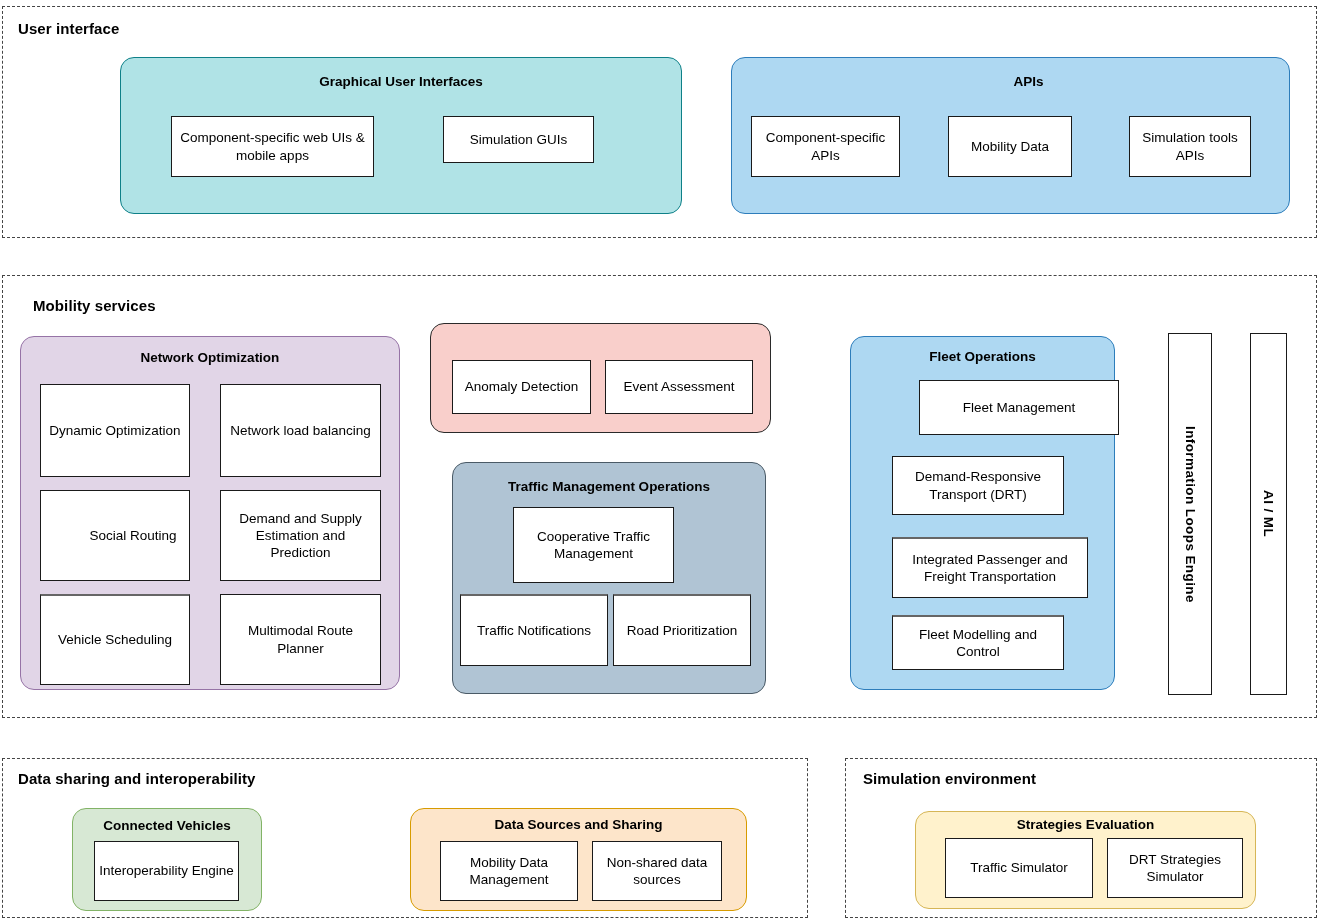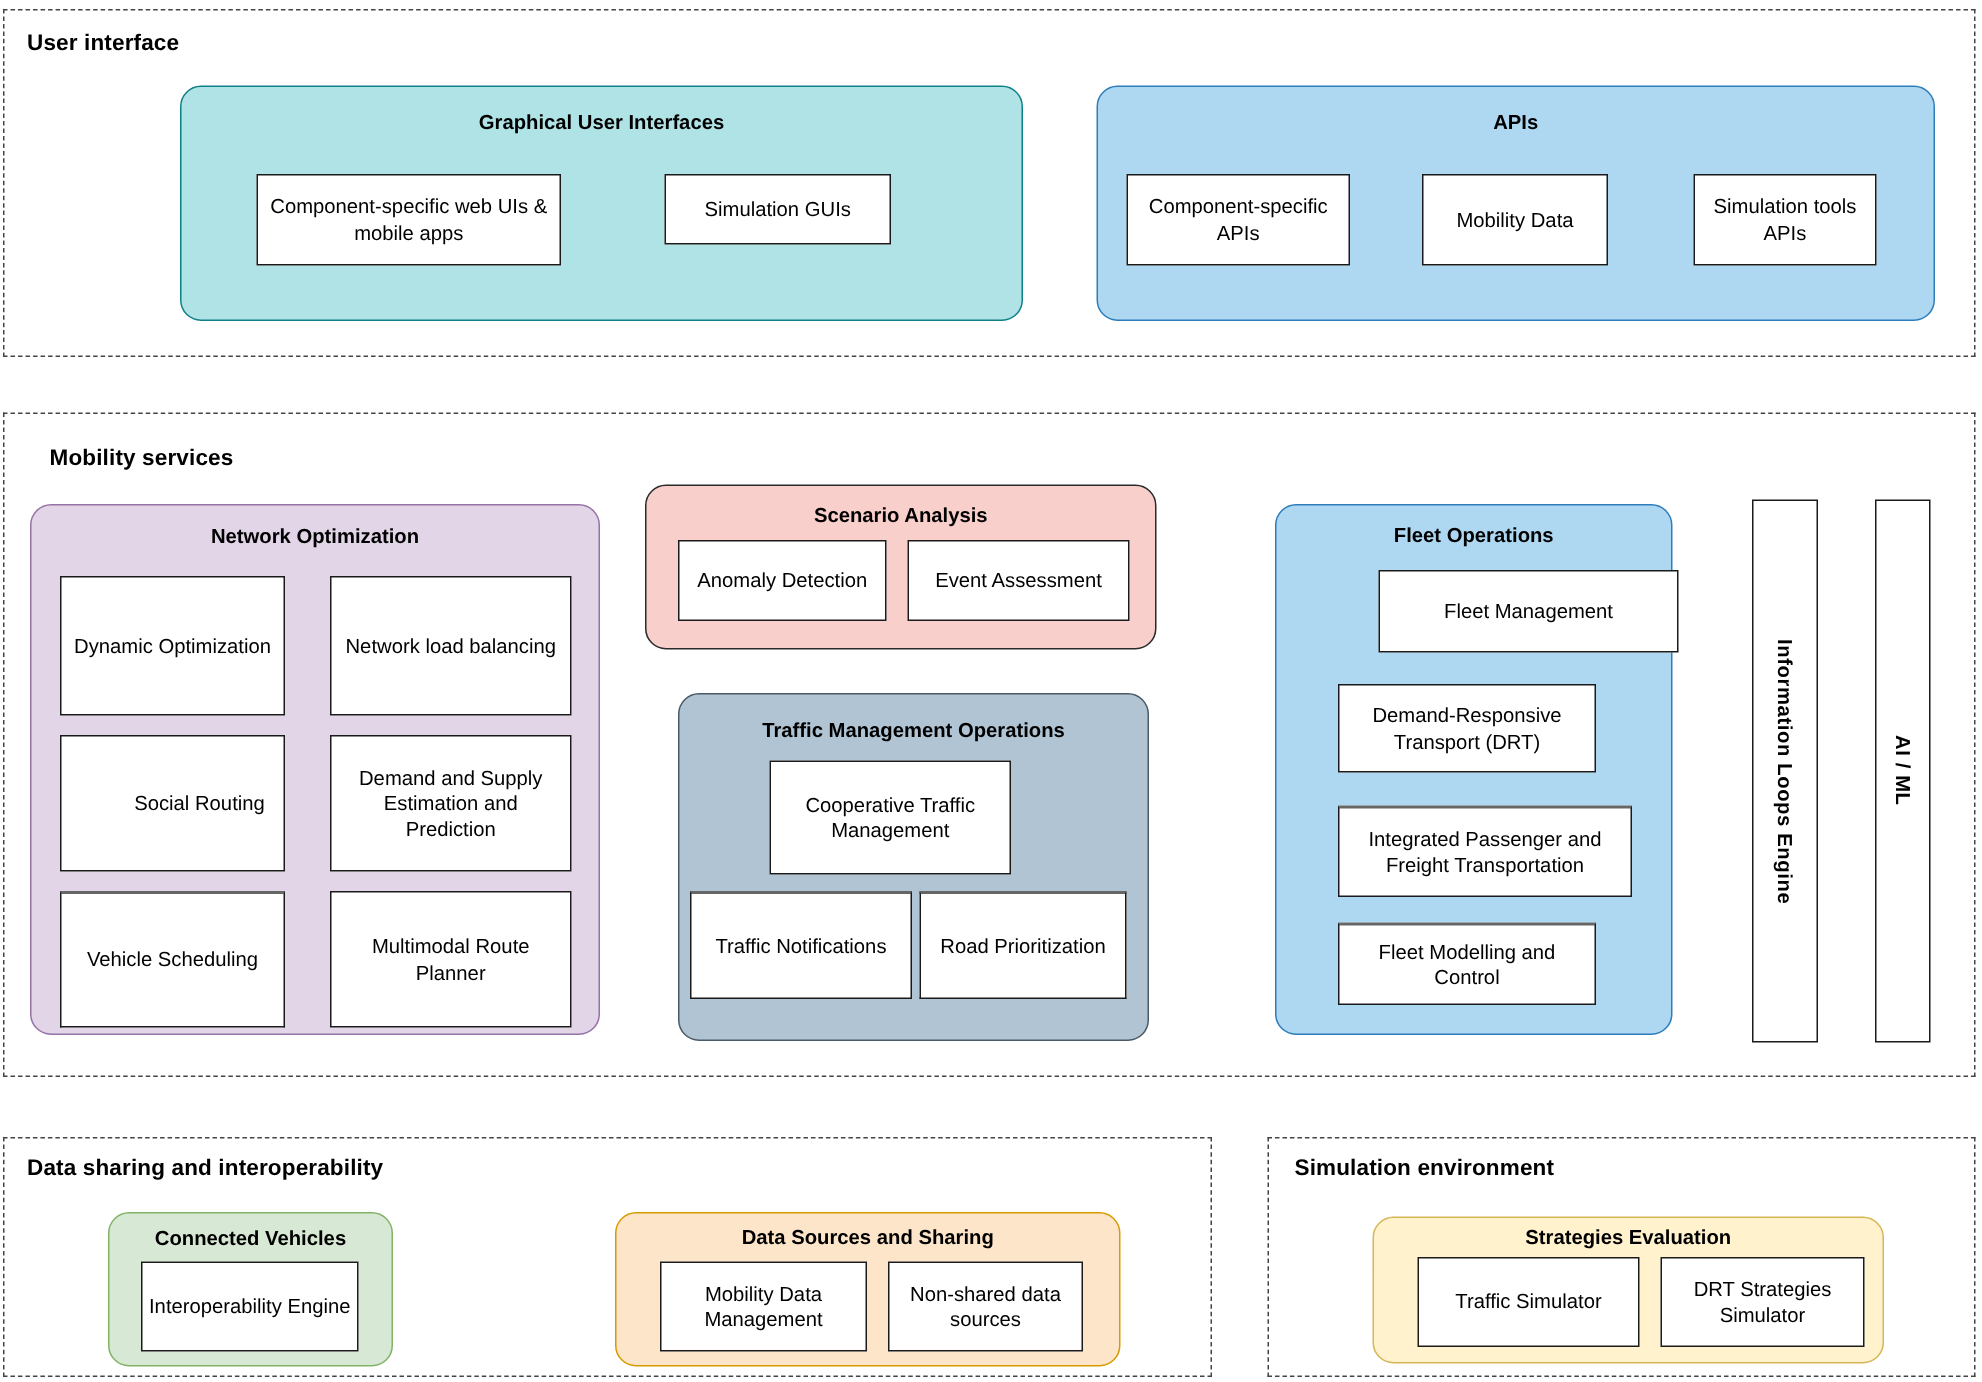--- a/index.html
+++ b/index.html
@@ -107,39 +107,38 @@
 
   <div class="section" style="left:2px; top:6px; width:1315px; height:232px;"></div>
   <div class="section-title" style="left:18px; top:20px;">User interface</div>
 
   <div class="group c-teal" style="left:120px; top:57px; width:562px; height:157px;"></div>
   <div class="group-title" style="left:120px; top:74px; width:562px;">Graphical User Interfaces</div>
   <div class="leaf" style="left:171px; top:116px; width:203px; height:61px;">Component-specific web UIs &amp; mobile apps</div>
   <div class="leaf" style="left:443px; top:116px; width:151px; height:47px;">Simulation GUIs</div>
 
   <div class="group c-blue" style="left:731px; top:57px; width:559px; height:157px;"></div>
-  <div class="group-title" style="left:731px; top:74px; width:559px;">APIs</div>
+  <div class="group-title" style="left:731px; top:74px; width:559px;padding-left:18px;">APIs</div>
   <div class="leaf" style="left:751px; top:116px; width:149px; height:61px;">Component-specific APIs</div>
   <div class="leaf" style="left:948px; top:116px; width:124px; height:61px;">Mobility Data</div>
   <div class="leaf" style="left:1129px; top:116px; width:122px; height:61px;">Simulation tools APIs</div>
 
   <div class="section" style="left:2px; top:275px; width:1315px; height:443px;"></div>
   <div class="section-title" style="left:33px; top:297px;">Mobility services</div>
 
   <div class="group c-purple" style="left:20px; top:336px; width:380px; height:354px;"></div>
   <div class="group-title" style="left:20px; top:350px; width:380px;">Network Optimization</div>
   <div class="leaf" style="left:40px; top:384px; width:150px; height:93px;">Dynamic Optimization</div>
   <div class="leaf" style="left:220px; top:384px; width:161px; height:93px;">Network load balancing</div>
   <div class="leaf" style="left:40px; top:490px; width:150px; height:91px;padding-left:40px;">Social Routing</div>
   <div class="leaf" style="left:220px; top:490px; width:161px; height:91px;">Demand and Supply Estimation and Prediction</div>
   <div class="leaf shadowtop" style="left:40px; top:594px; width:150px; height:91px;">Vehicle Scheduling</div>
   <div class="leaf" style="left:220px; top:594px; width:161px; height:91px;">Multimodal Route Planner</div>
 
   <div class="group c-pink" style="left:430px; top:323px; width:341px; height:110px;"></div>
-  <div class="group-title" style="left:430px; top:336px; width:341px;">Scenario Analysis</div>
   <div class="leaf" style="left:452px; top:360px; width:139px; height:54px;">Anomaly Detection</div>
   <div class="leaf" style="left:605px; top:360px; width:148px; height:54px;">Event Assessment</div>
 
   <div class="group c-gray" style="left:452px; top:462px; width:314px; height:232px;"></div>
   <div class="group-title" style="left:452px; top:479px; width:314px;">Traffic Management Operations</div>
   <div class="leaf" style="left:513px; top:507px; width:161px; height:76px;">Cooperative Traffic Management</div>
   <div class="leaf shadowtop" style="left:460px; top:594px; width:148px; height:72px;">Traffic Notifications</div>
   <div class="leaf shadowtop" style="left:613px; top:594px; width:138px; height:72px;">Road Prioritization</div>
 
   <div class="group c-blue" style="left:850px; top:336px; width:265px; height:354px;"></div>

